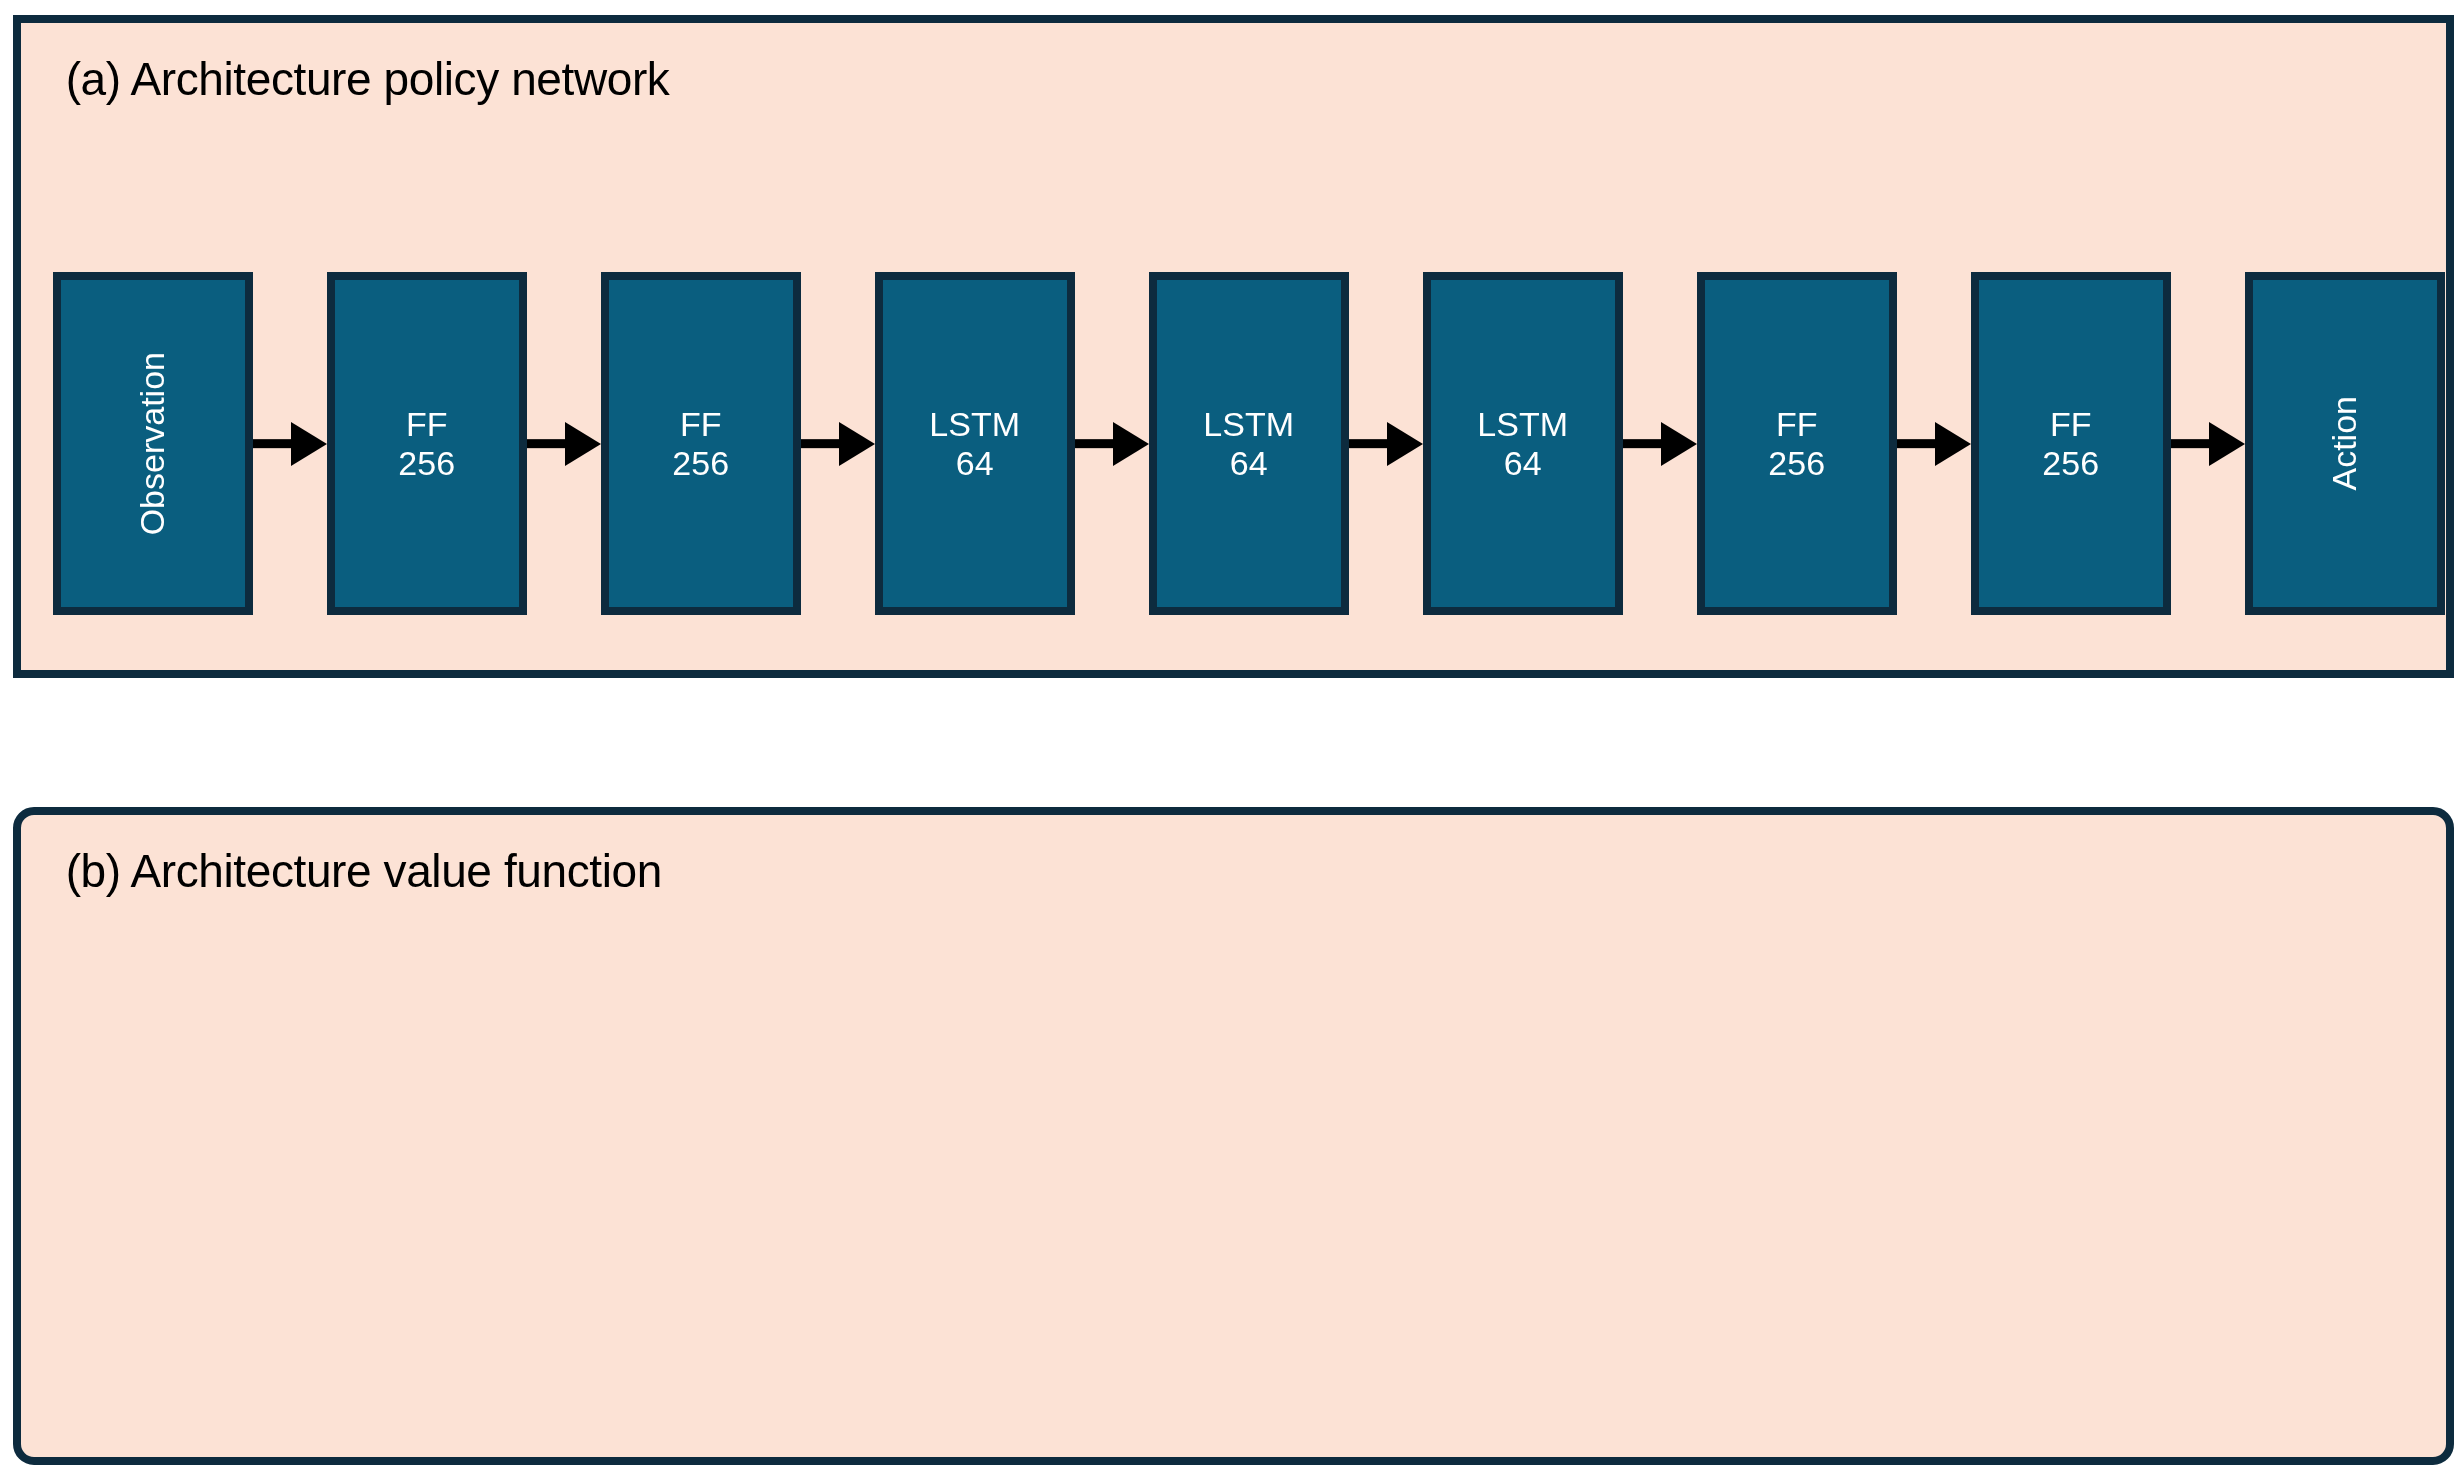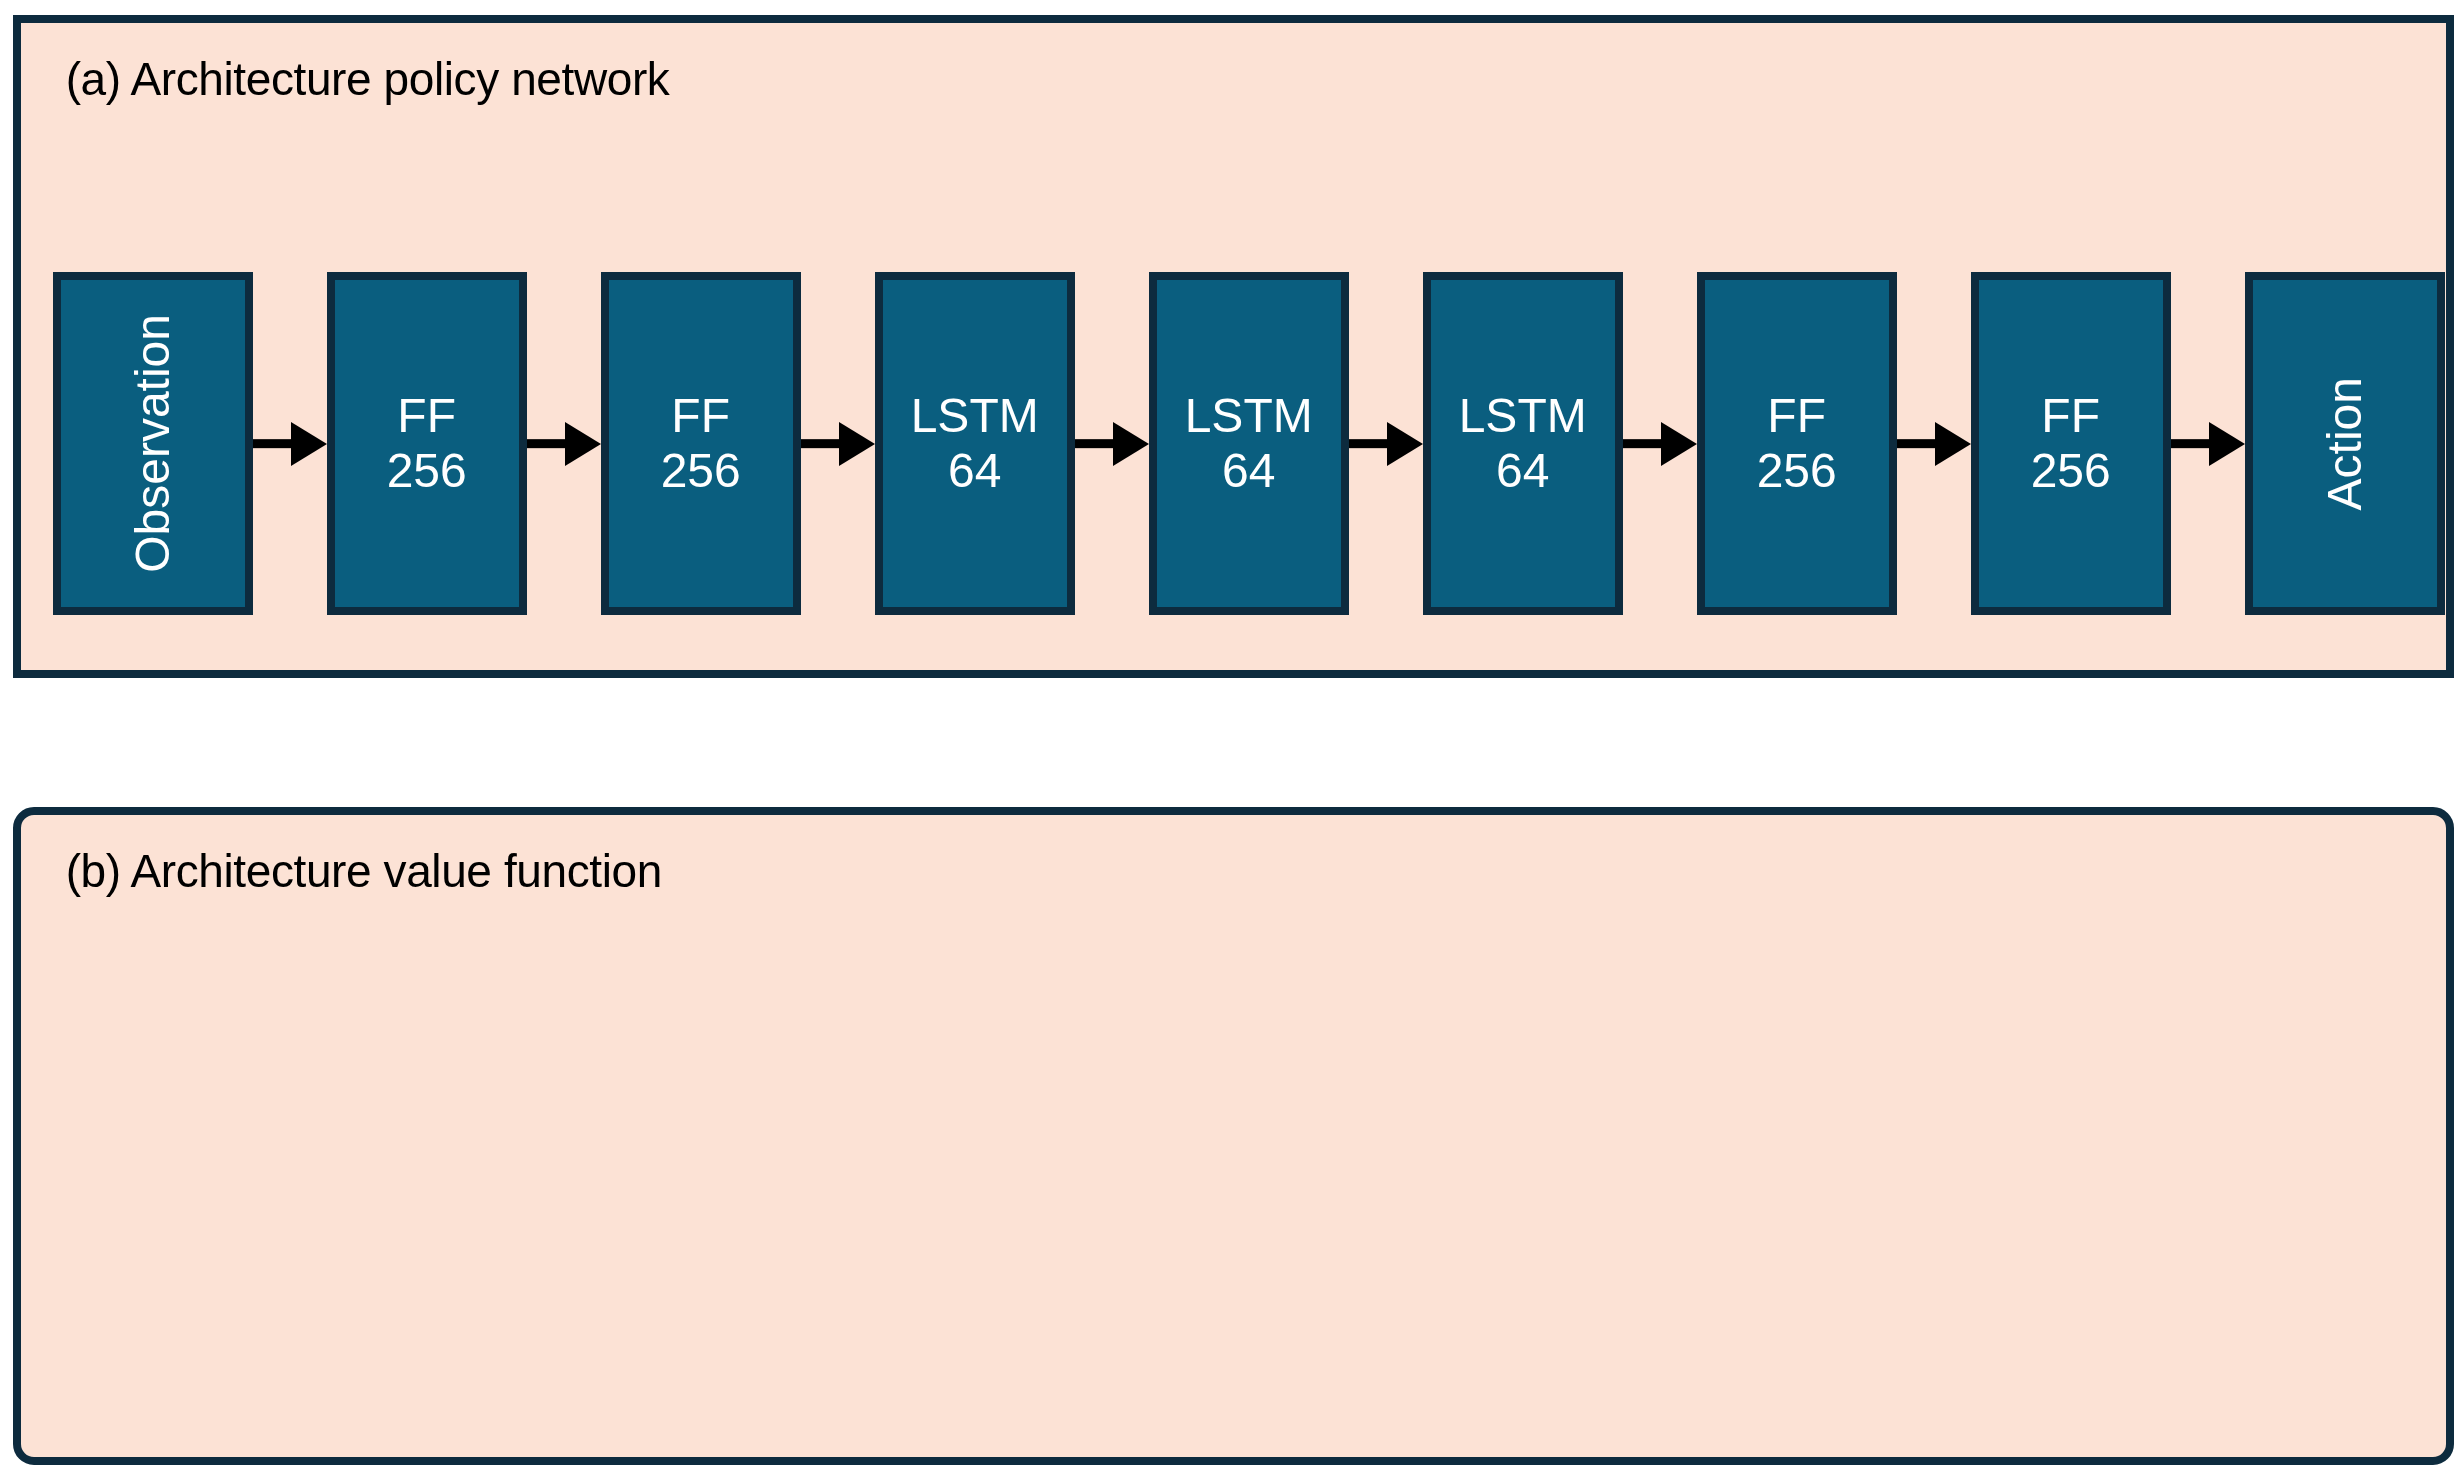--- a/index.html
+++ b/index.html
@@ -80,21 +80,21 @@
     box-sizing: border-box;
     display: flex;
     align-items: center;
     justify-content: center;
     flex: 0 0 auto;
   }
   .flow-a .node { width: 200px; height: 343px; }
 
   .node-label {
     color: #ffffff;
-    font-size: 48px;
+    font-size: 34px;
     line-height: 1.13;
     text-align: center;
     white-space: pre-line;
     font-weight: 400;
   }
   .node-label.vertical {
     writing-mode: vertical-rl;
     transform: rotate(180deg);
     white-space: pre-line;
     line-height: 1.15;

